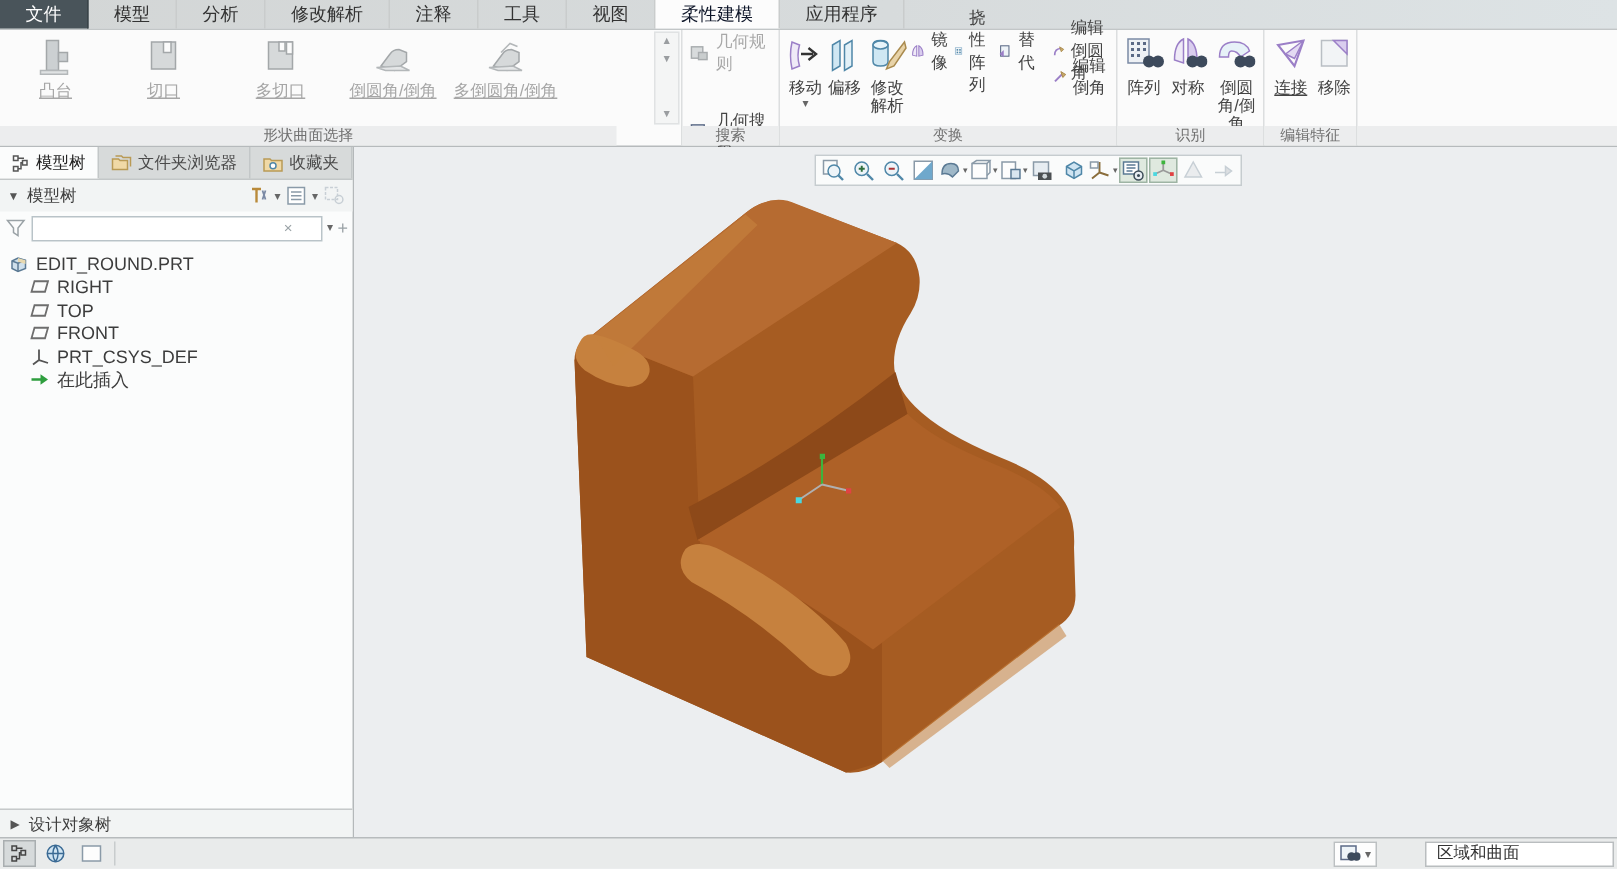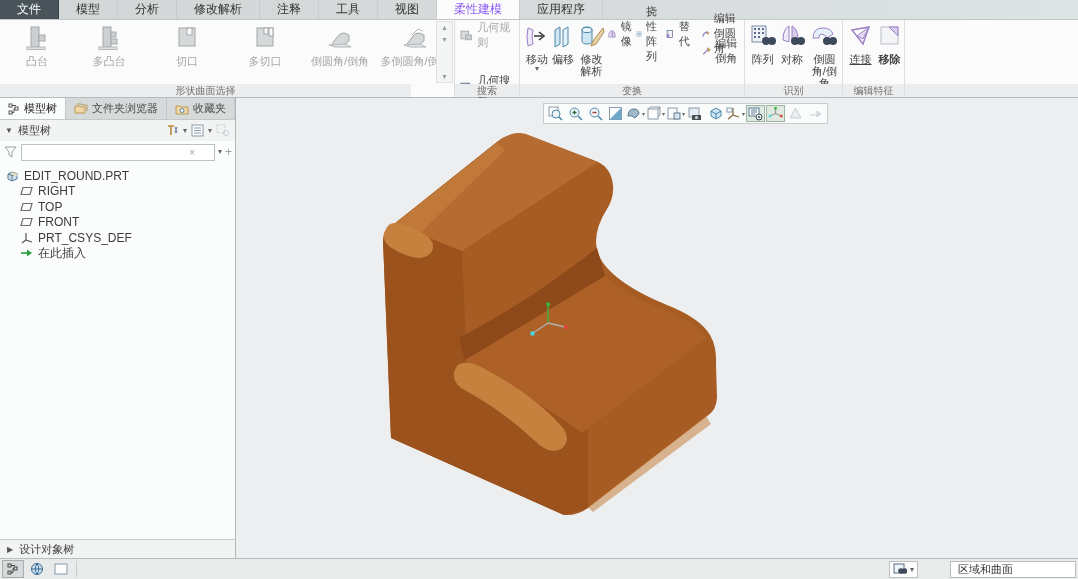--- a/index.html
+++ b/index.html
@@ -7,33 +7,33 @@
     font-family:"Liberation Sans", sans-serif; background:#eceef0; }
   .abs { position:absolute; }
 
   
   #tabrow { position:absolute; left:0; top:0; width:1078px; height:20px;
     background:linear-gradient(90deg,#d3d6d6 0%,#d7dbdc 55%,#dde3e5 100%);
     border-bottom:1px solid #c2c6c7; display:flex; align-items:stretch; }
   .tab { padding:0 17px; font-size:12px; color:#333; display:flex; align-items:center;
     border-right:1px solid #c9cccc; cursor:default; }
   .tab.file { background:#49545a; color:#fff; border-right:1px solid #3a4449; }
-  .tab.active { background:#fcfcfc; color:#8b5cf6;font-family:Liberation Mono, monospace; }
+  .tab.active { background:#fcfcfc; color:#0f172a;font-family:Liberation Mono, monospace; }
 
   
   #ribbon { position:absolute; left:0; top:20px; width:1078px; height:78px;
     background:#fbfbfb; border-bottom:1px solid #b6babc; }
   .rgroup { position:absolute; top:0; height:77px; border-right:1px solid #dcdedf; }
   .rgroup .glabel { position:absolute; left:0; right:0; bottom:0; height:13px;
     background:#ecedee; font-size:10px; color:#707070; text-align:center; line-height:13px; }
   .rbody { position:absolute; left:0; top:0; right:0; bottom:13px; display:flex; align-items:flex-start; }
   .rbtn { display:flex; flex-direction:column; align-items:center; justify-content:flex-start;
     padding-top:4px; font-size:11px; color:#444; line-height:12px; text-align:center; }
   .rbtn .lbl { margin-top:3px; }
-  .rbtn.dis { color:#a6a6a6; }
+  .rbtn.dis { color:#a6a6a6;text-decoration:underline; }
   .rsmall { display:flex; align-items:center; gap:4px; font-size:11px; color:#444; height:17px; }
   .rsmall.dis { color:#a8a8a8; }
   .caret { font-size:8px; color:#666; line-height:8px; }
   .scrollstrip { position:absolute; width:17px; top:1px; bottom:14px; border:1px solid #e0e2e3;
     background:#f4f5f5; font-size:7px; color:#9a9da0; }
   .scrollstrip span { position:absolute; left:0; right:0; text-align:center; }
 
   
   #leftpanel { position:absolute; left:0; top:98px; width:236px; height:460px;
     background:#fbfcfc; border-right:1px solid #b4b8ba; }
@@ -97,29 +97,20 @@
 
   <div class="rgroup" style="left:0;width:455px;">
     <div class="rbody" style="padding-left:4px;">
       <div class="rbtn dis" style="width:66px;">
         <svg width="30" height="28" viewBox="0 0 30 28">
           <rect x="9" y="3" width="8" height="20" fill="#ccd0d2" stroke="#a3a7a9"></rect>
           <rect x="17" y="11" width="6" height="6" fill="#ccd0d2" stroke="#a3a7a9"></rect>
           <rect x="5" y="23" width="18" height="2.5" fill="#dfe2e3" stroke="#b3b7b9"></rect>
           </svg>
         <span class="lbl">凸台</span>
-      </div>
-      <div class="rbtn dis" style="width:78px;">
-        <svg width="30" height="28" viewBox="0 0 30 28">
-          <rect x="9" y="3" width="8" height="20" fill="#ccd0d2" stroke="#a3a7a9"></rect>
-          <rect x="17" y="8" width="5" height="5" fill="#ccd0d2" stroke="#a3a7a9"></rect>
-          <rect x="17" y="15" width="6" height="5" fill="#ccd0d2" stroke="#a3a7a9"></rect>
-          <rect x="5" y="23" width="18" height="2.5" fill="#dfe2e3" stroke="#b3b7b9"></rect>
-          </svg>
-        <span class="lbl">多凸台</span>
       </div>
       <div class="rbtn dis" style="width:78px;">
         <svg width="30" height="28" viewBox="0 0 30 28">
           <rect x="7" y="4" width="16" height="18" fill="#d6d9da" stroke="#a3a7a9"></rect>
           <rect x="15" y="4" width="5" height="7" fill="#fbfbfb" stroke="#a3a7a9"></rect>
           </svg>
         <span class="lbl">切口</span>
       </div>
       <div class="rbtn dis" style="width:78px;">
         <svg width="30" height="28" viewBox="0 0 30 28">
@@ -289,21 +280,21 @@
 
   <div class="rgroup" style="left:843px;width:62px;">
     <div class="rbody" style="padding-left:3px;">
       <div class="rbtn" style="width:29px;text-decoration:underline;">
         <svg width="24" height="26" viewBox="0 0 24 26">
           <path d="M3,6 L20,3 L14,20 Z" fill="none" stroke="#9b7fc7" stroke-width="1.4"></path>
           <path d="M20,3 L8,12 L14,15 Z" fill="#e3daf2" stroke="#9b7fc7"></path>
           </svg>
         <span class="lbl">连接</span>
       </div>
-      <div class="rbtn" style="width:29px;font-weight:bold;">
+      <div class="rbtn" style="width:29px;">
         <svg width="24" height="26" viewBox="0 0 24 26">
           <rect x="3" y="3" width="17" height="17" fill="#f2f4f6" stroke="#b9bec4"></rect>
           <path d="M20,3 L20,12 L11,3 Z" fill="#d9cdee" stroke="#9b7fc7"></path>
           </svg>
         <span class="lbl">移除</span>
       </div>
     </div>
     <div class="glabel">编辑特征</div>
   </div>
   <div class="rgroup" style="left:905px;width:173px;border-right:none;">

